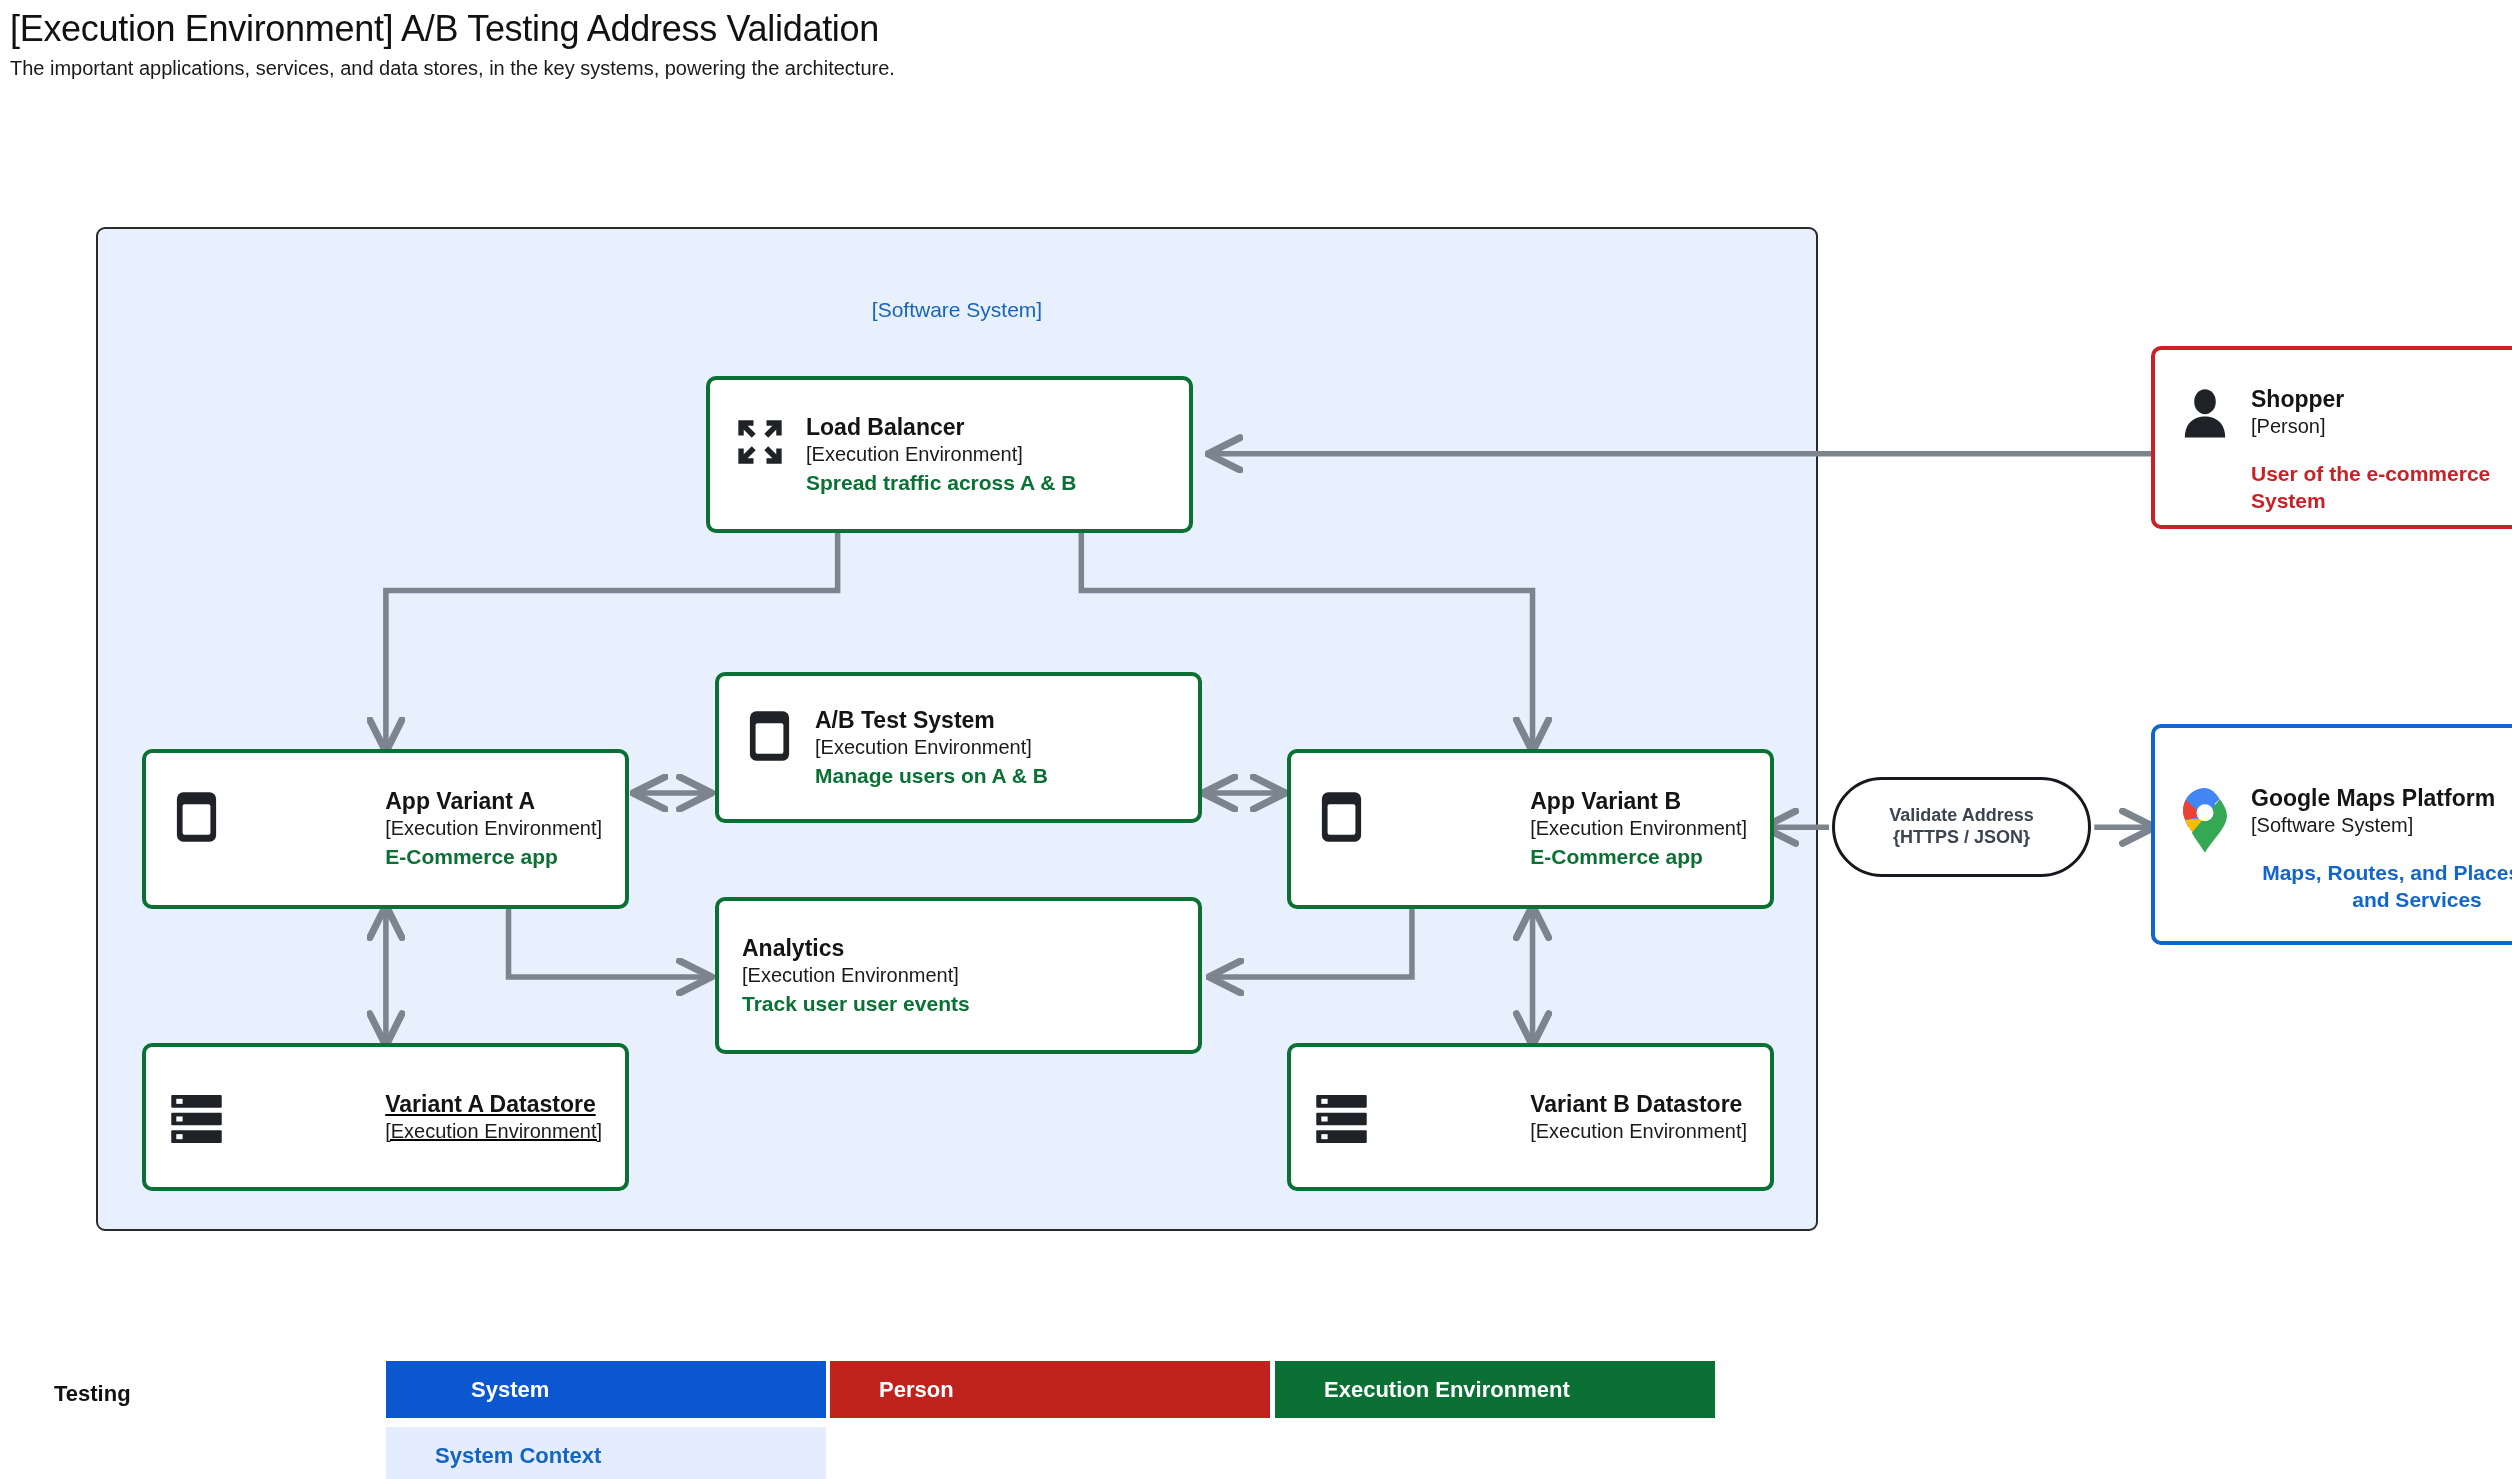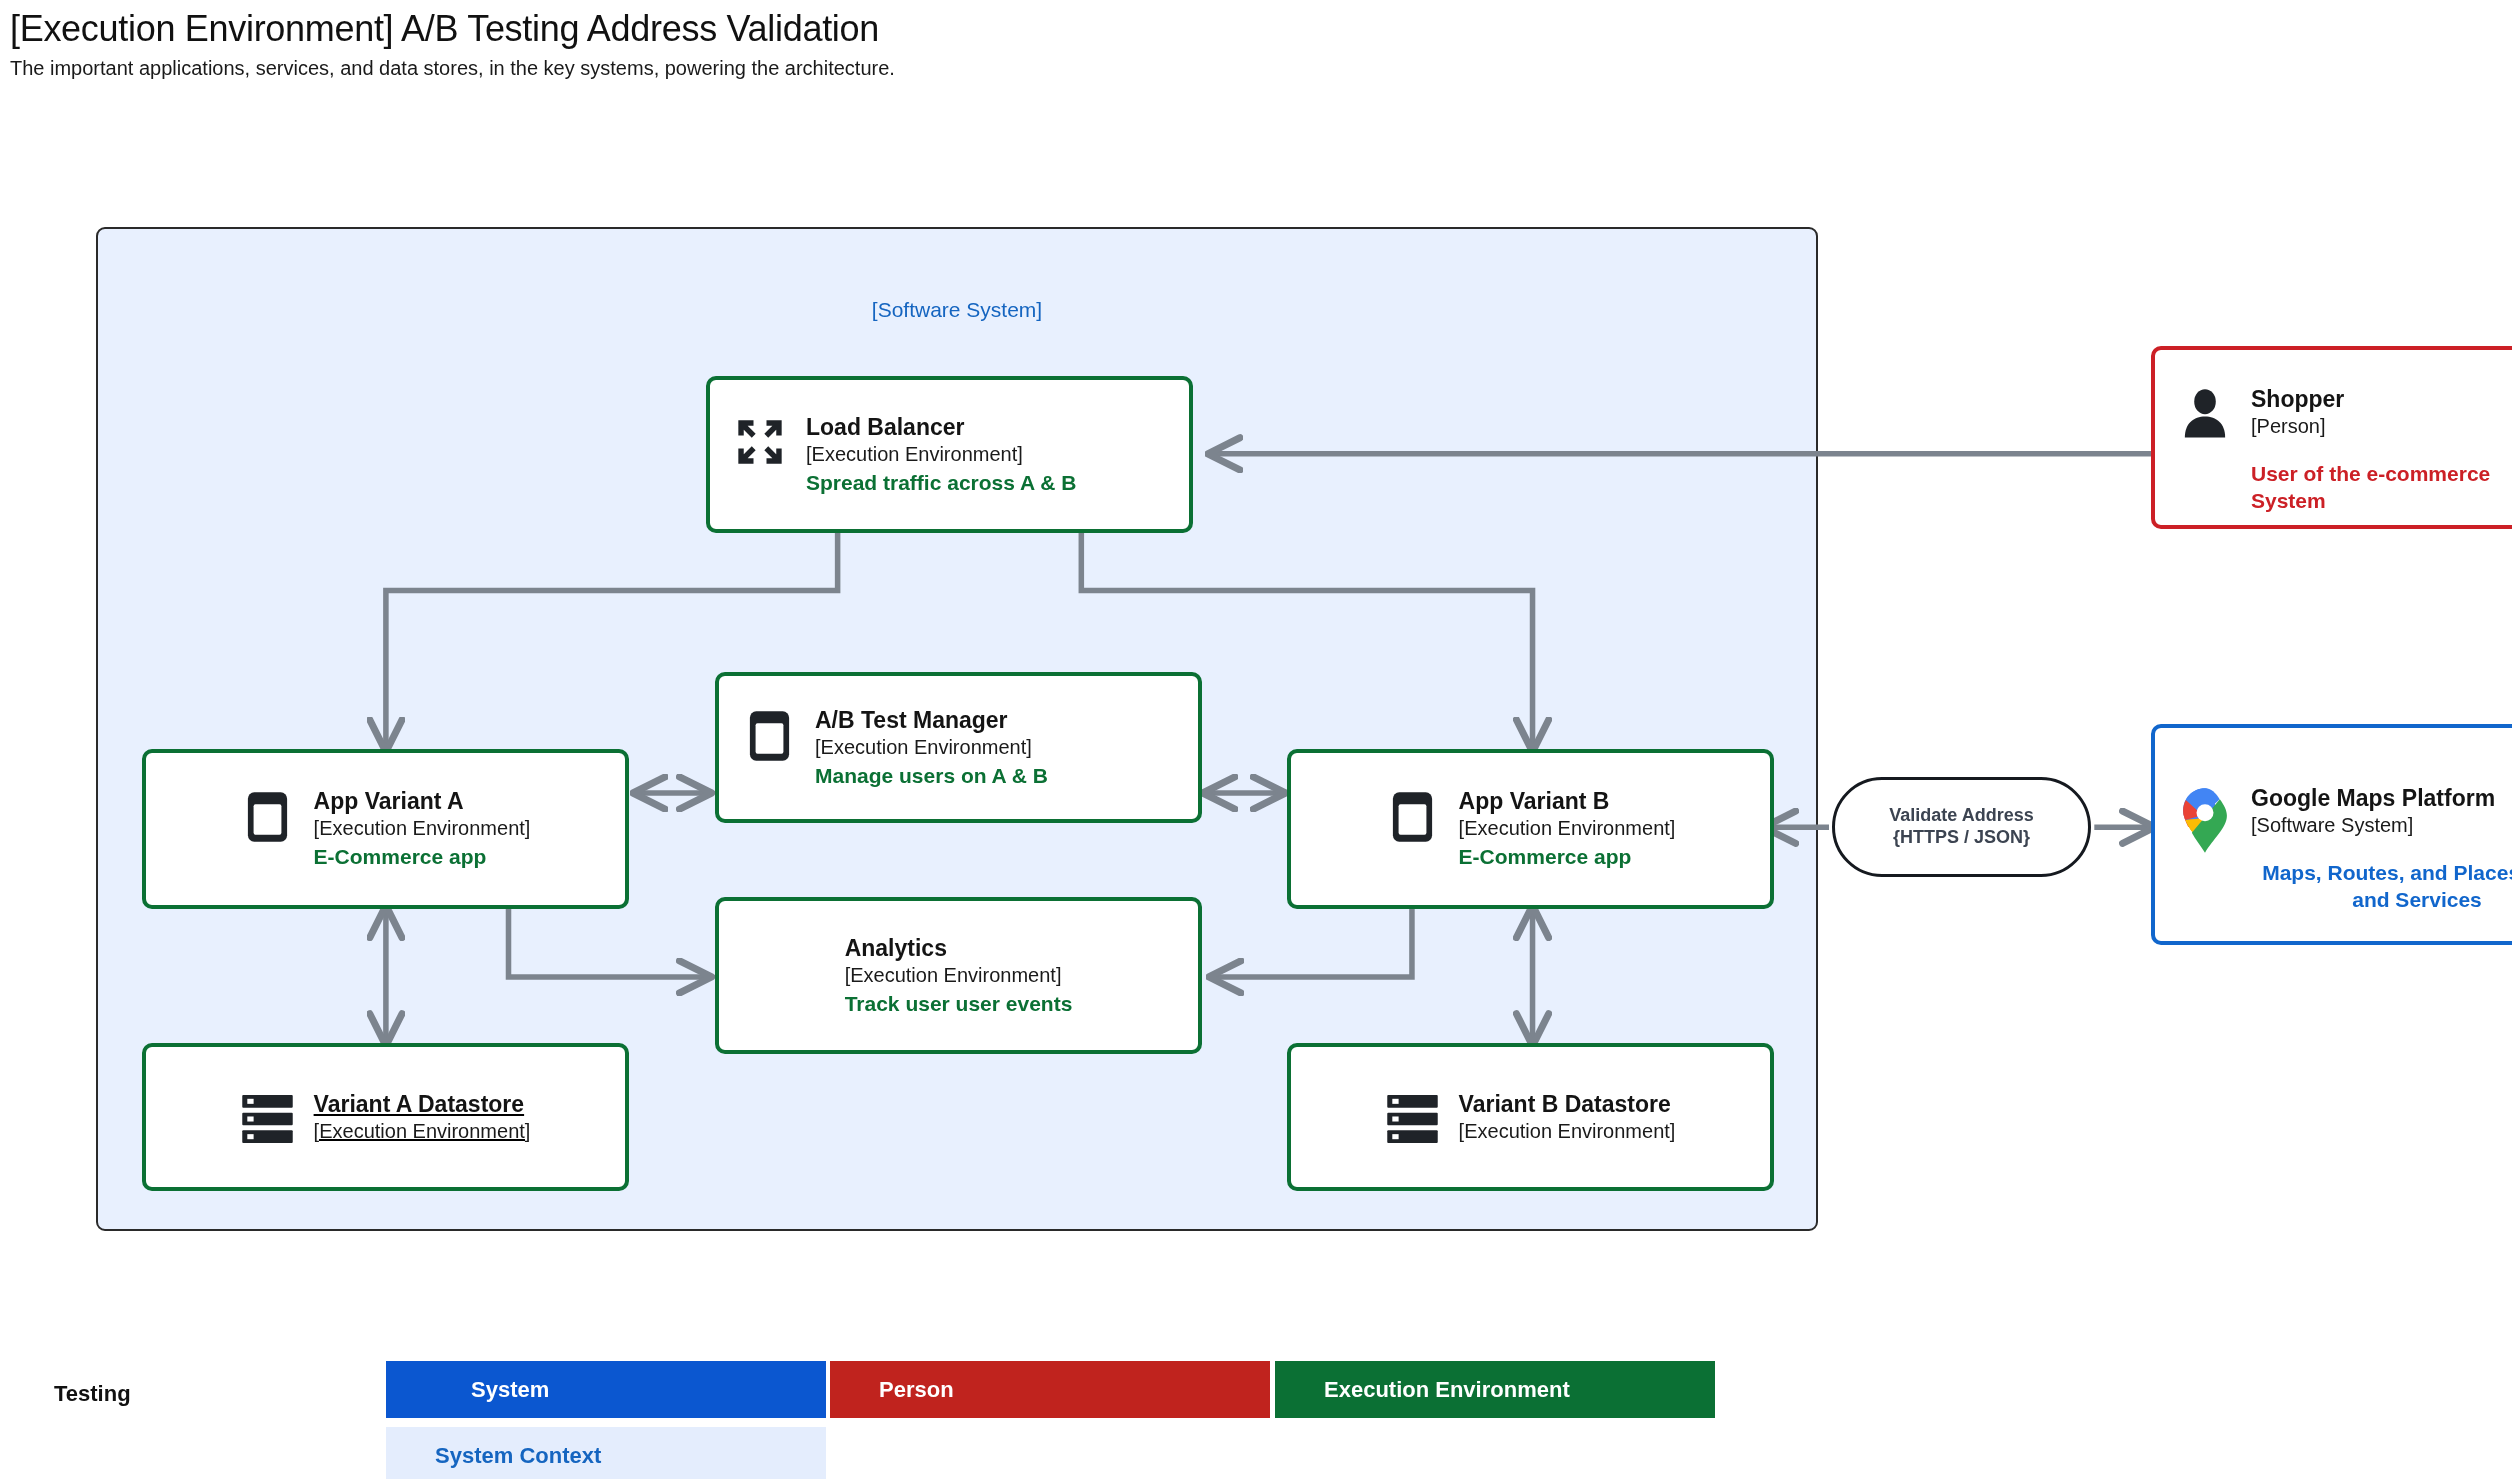--- a/index.html
+++ b/index.html
@@ -109,21 +109,21 @@
   .node.system   { border: 4.5px solid #1166cc; }
 
   .node-inner {
     display: flex;
     align-items: flex-start;
     gap: 19px;
     width: 100%;
     padding: 0 23px;
     box-sizing: border-box;
   }
-  .node-inner.centered { justify-content: center; }
+  .node-inner.centered { justify-content: space-between; }
   .node-inner.centered .node-text { text-align: left; }
 
   .node-icon {
     flex: 0 0 auto;
     width: 54px;
     display: flex;
     align-items: center;
     justify-content: center;
     padding-top: 3px;
   }
@@ -283,21 +283,21 @@
 
     <div class="node env" style="left:715px; top:672px; width:487px; height:151px;">
       <div class="node-inner">
         <div class="node-icon">
           <svg width="43" height="54" viewBox="0 0 34 42" xmlns="http://www.w3.org/2000/svg">
             <rect x="1.5" y="1.5" width="31" height="39" rx="5" fill="#1f2328"></rect>
             <rect x="6" y="11" width="22" height="24" rx="1.5" fill="#ffffff"></rect>
           </svg>
         </div>
         <div class="node-text">
-          <div class="node-name">A/B Test Manager</div>
+          <div class="node-name">A/B Test System</div>
           <div class="node-type">[Execution Environment]</div>
           <div class="node-desc desc-green">Manage users on A &amp; B</div>
         </div>
       </div>
     </div>
 
     <div class="node env" style="left:142px; top:749px; width:487px; height:160px;">
       <div class="node-inner centered">
         <div class="node-icon">
           <svg width="43" height="54" viewBox="0 0 34 42" xmlns="http://www.w3.org/2000/svg">

